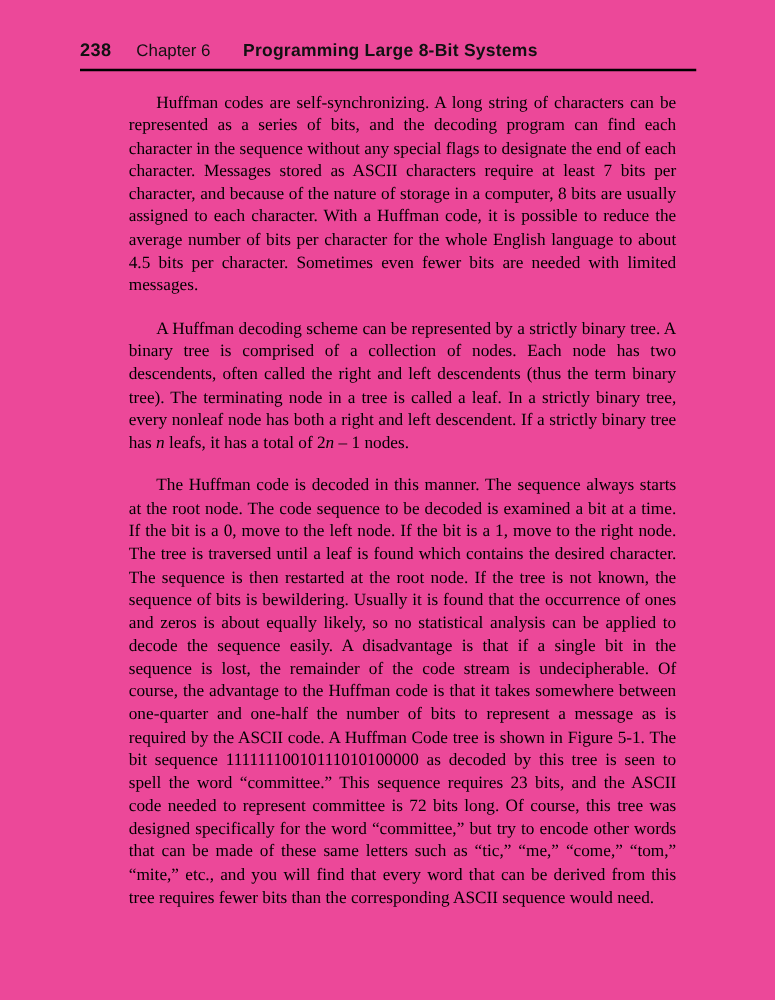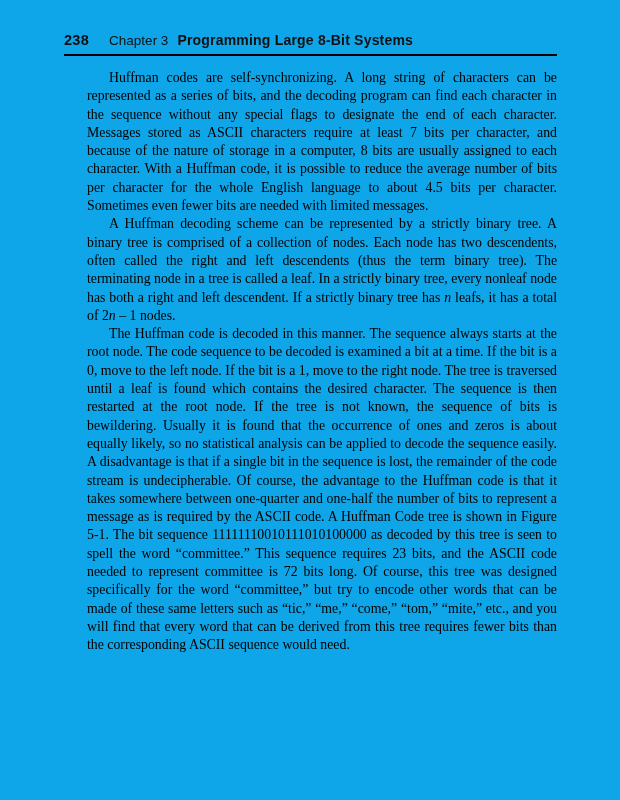--- a/index.html
+++ b/index.html
@@ -7,71 +7,71 @@
   body {
     width: 620px;
     height: 800px;
     background: #ffffff;
     overflow: hidden;
   }
   .page {
     width: 620px;
     height: 800px;
     padding: 32px 63px 0 64px;
-    background: #0ea5e9;
+    background: #ec4899;
   }
   .header {
     display: flex;
     align-items: baseline;
     font-family: "Liberation Sans", sans-serif;
     color: #111111;
     white-space: nowrap;
   }
   .page-num {
     font-weight: bold;
     font-size: 14.5px;
     letter-spacing: 0.3px;
   }
   .chapter {
     font-size: 13.5px;
     margin-left: 20px;
   }
   .title {
     font-weight: bold;
     font-size: 14px;
-    margin-left: 9px;
+    margin-left: 26px;
     letter-spacing: 0.2px;
   }
   .rule {
     height: 2px;
     background: #000000;
     margin-top: 6px;
   }
   .body {
     margin-top: 13px;
     padding-left: 23px;
     font-family: "Liberation Serif", "DejaVu Serif", serif;
     font-size: 13.8px;
     line-height: 18.3px;
     color: #000000;
   }
   .para {
-    margin: 0;
+    margin: 16px;
     text-align: justify;
     text-indent: 22px;
   }
   .italic { font-style: italic; }
 </style>
 </head>
 <body>
 
 <div class="page">
   <div class="header">
     <span class="page-num">238</span>
-    <span class="chapter">Chapter 3</span>
+    <span class="chapter">Chapter 6</span>
     <span class="title">Programming Large 8-Bit Systems</span>
   </div>
   <div class="rule"></div>
   <div class="body">
       <p class="para"><span>Huffman codes are self-synchronizing. A long string of characters can be represented as a series of bits, and the decoding program can find each character in the sequence without any special flags to designate the end of each character. Messages stored as ASCII characters require at least 7 bits per character, and because of the nature of storage in a computer, 8 bits are usually assigned to each character. With a Huffman code, it is possible to reduce the average number of bits per character for the whole English language to about 4.5 bits per character. Sometimes even fewer bits are needed with limited messages.</span></p>
       <p class="para"><span>A Huffman decoding scheme can be represented by a strictly binary tree. A binary tree is comprised of a collection of nodes. Each node has two descendents, often called the right and left descendents (thus the term binary tree). The terminating node in a tree is called a leaf. In a strictly binary tree, every nonleaf node has both a right and left descendent. If a strictly binary tree has </span><span class="italic">n</span><span> leafs, it has a total of 2</span><span class="italic">n</span><span> – 1 nodes.</span></p>
       <p class="para"><span>The Huffman code is decoded in this manner. The sequence always starts at the root node. The code sequence to be decoded is examined a bit at a time. If the bit is a 0, move to the left node. If the bit is a 1, move to the right node. The tree is traversed until a leaf is found which contains the desired character. The sequence is then restarted at the root node. If the tree is not known, the sequence of bits is bewildering. Usually it is found that the occurrence of ones and zeros is about equally likely, so no statistical analysis can be applied to decode the sequence easily. A disadvantage is that if a single bit in the sequence is lost, the remainder of the code stream is undecipherable. Of course, the advantage to the Huffman code is that it takes somewhere between one-quarter and one-half the number of bits to represent a message as is required by the ASCII code. A Huffman Code tree is shown in Figure 5-1. The bit sequence 11111110010111010100000 as decoded by this tree is seen to spell the word “committee.” This sequence requires 23 bits, and the ASCII code needed to represent committee is 72 bits long. Of course, this tree was designed specifically for the word “committee,” but try to encode other words that can be made of these same letters such as “tic,” “me,” “come,” “tom,” “mite,” etc., and you will find that every word that can be derived from this tree requires fewer bits than the corresponding ASCII sequence would need.</span></p>
     </div>
 </div>
 

